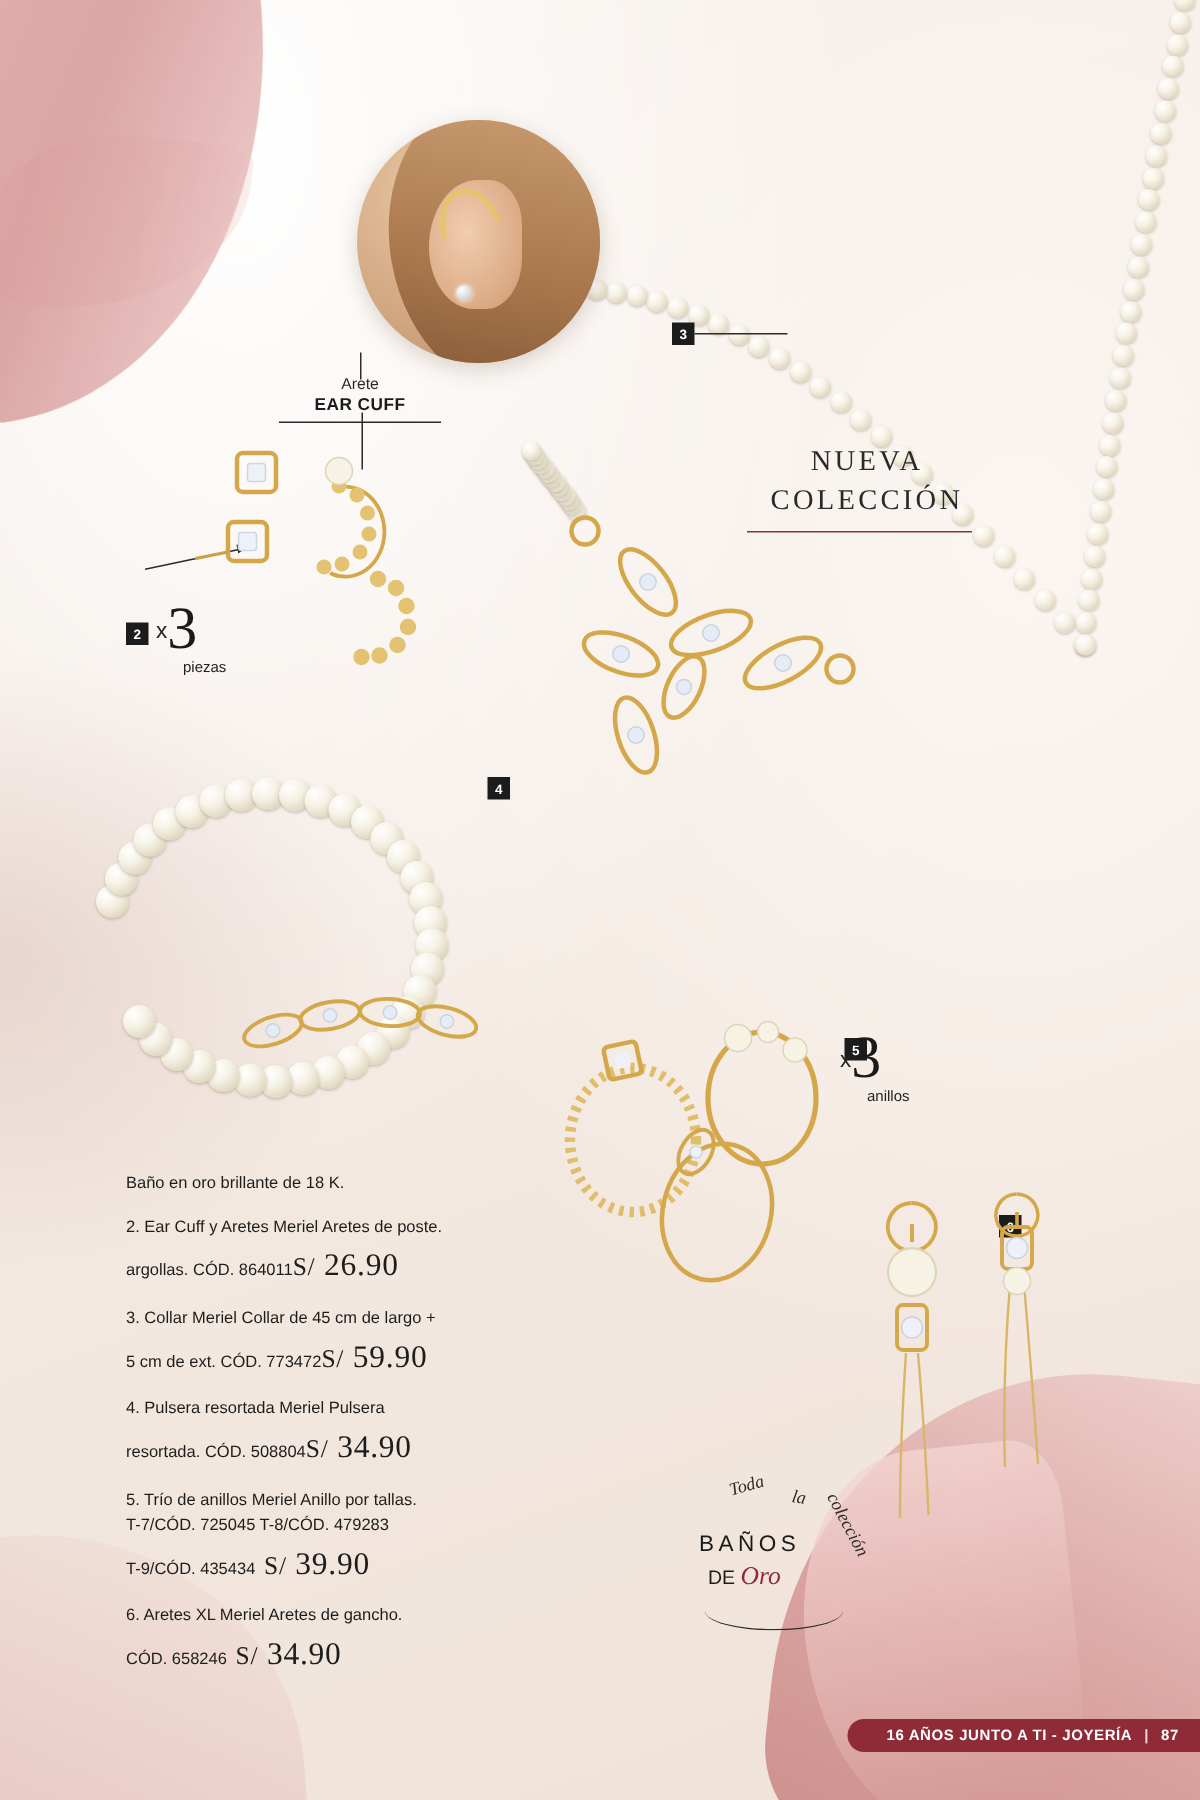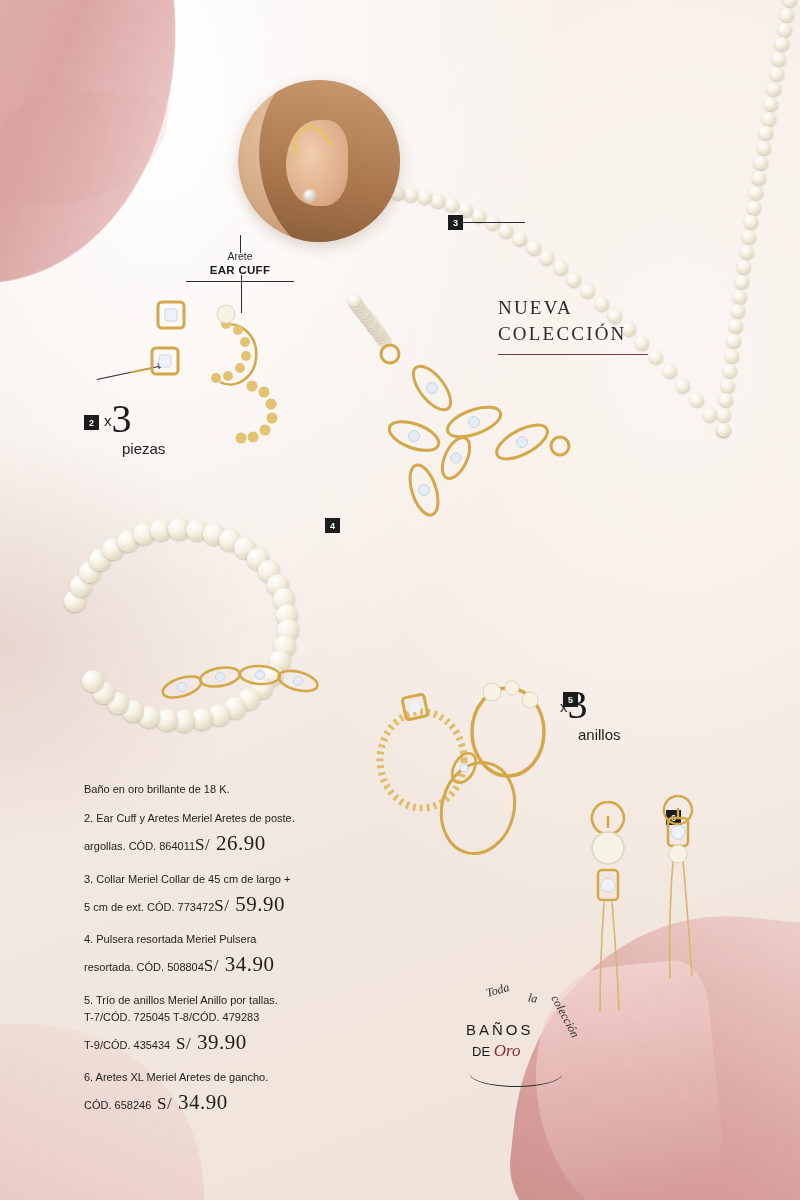--- a/index.html
+++ b/index.html
@@ -125,25 +125,25 @@
   .arrow-line:after {
     content:""; position:absolute; right:-2px; top:-3px; border-left: 7px solid #2b2b2b;
     border-top: 3.5px solid transparent; border-bottom: 3.5px solid transparent;
   }
   .leader3 { position:absolute; left: 463px; top: 222px; width: 62px; height: 1.2px; background:#2b2b2b; }
 
   
   .qty { position: absolute; display: flex; align-items: flex-start; }
   .qty .x { font-size: 15px; color: #222; margin-top: 12px; }
   .qty .n { font-size: 40px; color: #1a1a1a; line-height: .95; font-family: "Liberation Serif", serif; }
-  .qty .unit { position:absolute; left: 18px; top: 40px; font-size: 15px; color: #222; }
+  .qty .unit { position:absolute; left: 18px; top: 40px; font-size: 10px; color: #222; }
 
   
   .nueva {
-    position: absolute; left: 498px; top: 295px; width: 160px; 
+    position: absolute; left: 498px; top: 295px; width: 160px; text-align: center;
     font-family: "Liberation Serif", serif; color: #2a2a2a;
     font-size: 19px; letter-spacing: 2.2px; line-height: 1.35;
   }
   .nueva .rule { margin-top: 8px; border-bottom: 1px solid #7a3b3b; width: 150px; }
 
   
   .joyeria {
     position: absolute; left: 450px; top: 560px;
     font-family: "Liberation Serif", serif;
     font-size: 68px; color: #8e2b36; letter-spacing: 1px;
@@ -527,14 +527,19 @@
 
   <div class="seal">
     <span class="toda">Toda</span>
     <span class="la">la</span>
     <span class="coleccion">colección</span>
     <span class="banos">BAÑOS</span>
     <span class="deoro"><span>DE</span> <span class="oro">Oro</span></span>
     <span class="arc"></span>
   </div>
 
+  <div class="footer">
+    <span>16 AÑOS JUNTO A TI - JOYERÍA</span>
+    <span class="sep">|</span>
+    <span>87</span>
+  </div>
 
 </div>
 
 </body></html>

